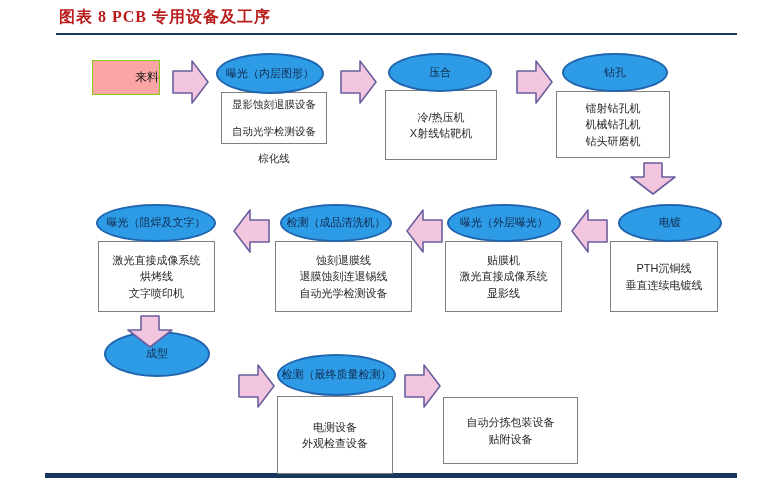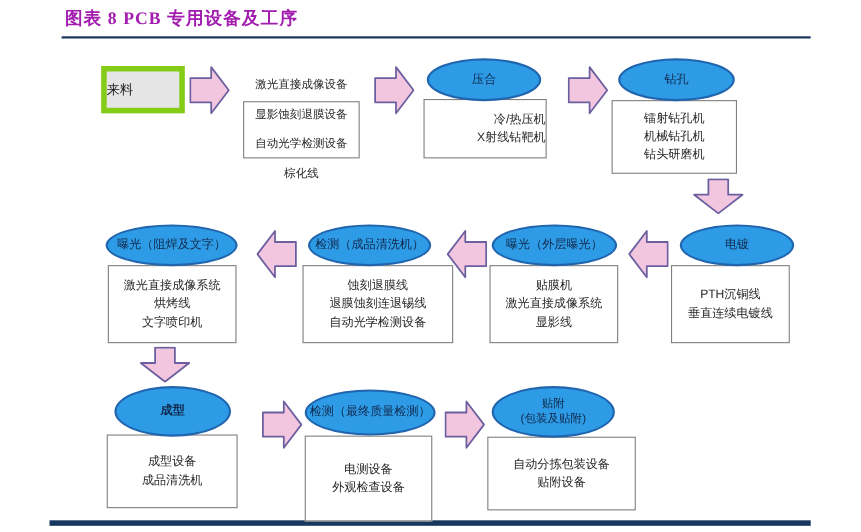--- a/index.html
+++ b/index.html
@@ -3,27 +3,27 @@
 <meta charset="utf-8">
 <style>
   html,body{margin:0;padding:0;background:#ffffff;}
   #canvas{
     position:relative;width:783px;height:484px;background:#ffffff;overflow:hidden;
     font-family:"Liberation Sans",sans-serif;
   }
   .title{
     position:absolute;left:59px;top:7px;
     font-family:"Liberation Serif","DejaVu Serif",serif;
-    font-size:16px;font-weight:bold;color:#a21caf;letter-spacing:1px;white-space:nowrap;
+    font-size:16px;font-weight:bold;color:#b91c1c;letter-spacing:1px;white-space:nowrap;
   }
   .rule-top{position:absolute;left:56px;top:33px;width:681px;height:2px;background:#17375E;}
   .rule-bottom{position:absolute;left:45px;top:473px;width:692px;height:5px;background:#17375E;}
   .srcbox{
-    position:absolute;background:#e5e5e5;border:5px solid #84cc16;
-    display:flex;align-items:center;justify-content:flex-start;
+    position:absolute;background:#fca5a5;border:1px solid #84cc16;
+    display:flex;align-items:center;justify-content:flex-end;
     font-size:12px;color:#1a1a1a;
   }
   .ellipse{
     position:absolute;background:#2E9BE6;border:2px solid #2065AE;border-radius:50%;
     display:flex;flex-direction:column;align-items:center;justify-content:center;
     font-size:11px;color:#102A4D;text-align:center;line-height:1.25;z-index:2;
     box-sizing:border-box;white-space:nowrap;
   }
   .eqbox{
     position:absolute;background:#ffffff;border:1px solid #7F7F7F;
@@ -43,35 +43,38 @@
   <div class="rule-top"></div>
 
   <div class="srcbox" style="left:92px;top:60px;width:66px;height:33px;">
     <span>来料</span>
   </div>
 
   <svg class="arrow" style="left:172px;top:58px;" width="37" height="48" viewBox="0 0 37 48">
       <polygon points="1,13 20,13 20,3 36,24 20,45 20,35 1,35"></polygon>
     </svg>
 
+  <div class="ellipse" style="left:216px;top:53px;width:108px;height:41px;">
+    <span>曝光（内层图形）</span>
+  </div>
   <div class="eqbox" style="left:221px;top:92px;width:106px;height:52px;font-size:10.5px;line-height:1.45;gap:12px;">
     <div class="eqline">激光直接成像设备</div>
     <div class="eqline">显影蚀刻退膜设备</div>
     <div class="eqline">自动光学检测设备</div>
     <div class="eqline">棕化线</div>
   </div>
 
   <svg class="arrow" style="left:340px;top:58px;" width="37" height="48" viewBox="0 0 37 48">
       <polygon points="1,13 20,13 20,3 36,24 20,45 20,35 1,35"></polygon>
     </svg>
 
   <div class="ellipse" style="left:388px;top:53px;width:104px;height:39px;">
     <span>压合</span>
   </div>
-  <div class="eqbox" style="left:385px;top:90px;width:112px;height:54px;align-items:flex-end;">
+  <div class="eqbox" style="left:385px;top:90px;width:112px;height:70px;">
     <div class="eqline">冷/热压机</div>
     <div class="eqline">X射线钻靶机</div>
   </div>
 
   <svg class="arrow" style="left:516px;top:58px;" width="37" height="48" viewBox="0 0 37 48">
       <polygon points="1,13 20,13 20,3 36,24 20,45 20,35 1,35"></polygon>
     </svg>
 
   <div class="ellipse" style="left:562px;top:53px;width:106px;height:39px;">
     <span>钻孔</span>
@@ -130,48 +133,40 @@
   <div class="eqbox" style="left:98px;top:241px;width:117px;height:71px;">
     <div class="eqline">激光直接成像系统</div>
     <div class="eqline">烘烤线</div>
     <div class="eqline">文字喷印机</div>
   </div>
 
   <svg class="arrow" style="left:126px;top:315px;" width="48" height="33" viewBox="0 0 48 33">
       <polygon points="15,1 33,1 33,15 46,15 24,32 2,15 15,15"></polygon>
     </svg>
 
-  <div class="ellipse" style="left:104px;top:351px;width:106px;height:46px;font-weight:bold;">
+  <div class="ellipse" style="left:104px;top:331px;width:106px;height:46px;">
     <span>成型</span>
-  </div>
-  <div class="eqbox" style="left:97px;top:395px;width:119px;height:67px;">
-    <div class="eqline">成型设备</div>
-    <div class="eqline">成品清洗机</div>
   </div>
 
   <svg class="arrow" style="left:238px;top:361px;" width="37" height="50" viewBox="0 0 37 48">
       <polygon points="1,13 20,13 20,3 36,24 20,45 20,35 1,35"></polygon>
     </svg>
 
   <div class="ellipse" style="left:277px;top:354px;width:119px;height:42px;text-align:center;">
     <span>检测（最终质量检测）</span>
   </div>
   <div class="eqbox" style="left:277px;top:396px;width:116px;height:78px;">
     <div class="eqline">电测设备</div>
     <div class="eqline">外观检查设备</div>
   </div>
 
   <svg class="arrow" style="left:404px;top:361px;" width="37" height="50" viewBox="0 0 37 48">
       <polygon points="1,13 20,13 20,3 36,24 20,45 20,35 1,35"></polygon>
     </svg>
 
-  <div class="ellipse" style="left:447px;top:351px;width:112px;height:47px;font-size:10.5px;">
-    <span>贴附</span>
-    <span>(包装及贴附)</span>
-  </div>
   <div class="eqbox" style="left:443px;top:397px;width:135px;height:67px;">
     <div class="eqline">自动分拣包装设备</div>
     <div class="eqline">贴附设备</div>
   </div>
 
   <div class="rule-bottom"></div>
 
 </div>
 
 </body></html>

